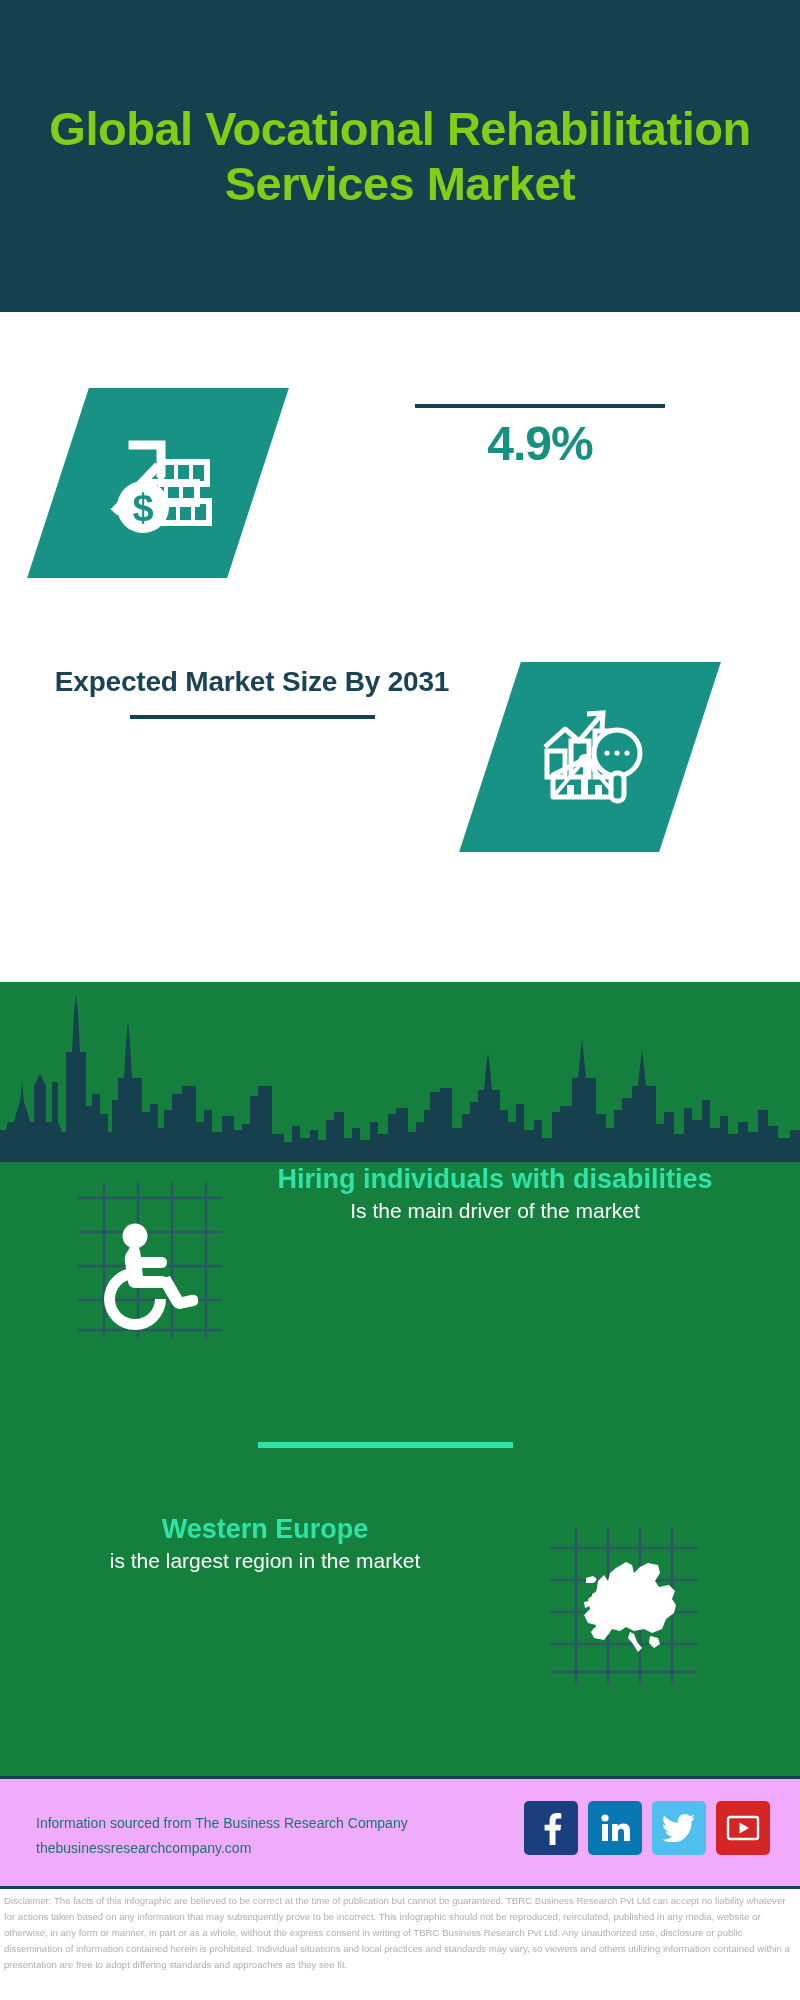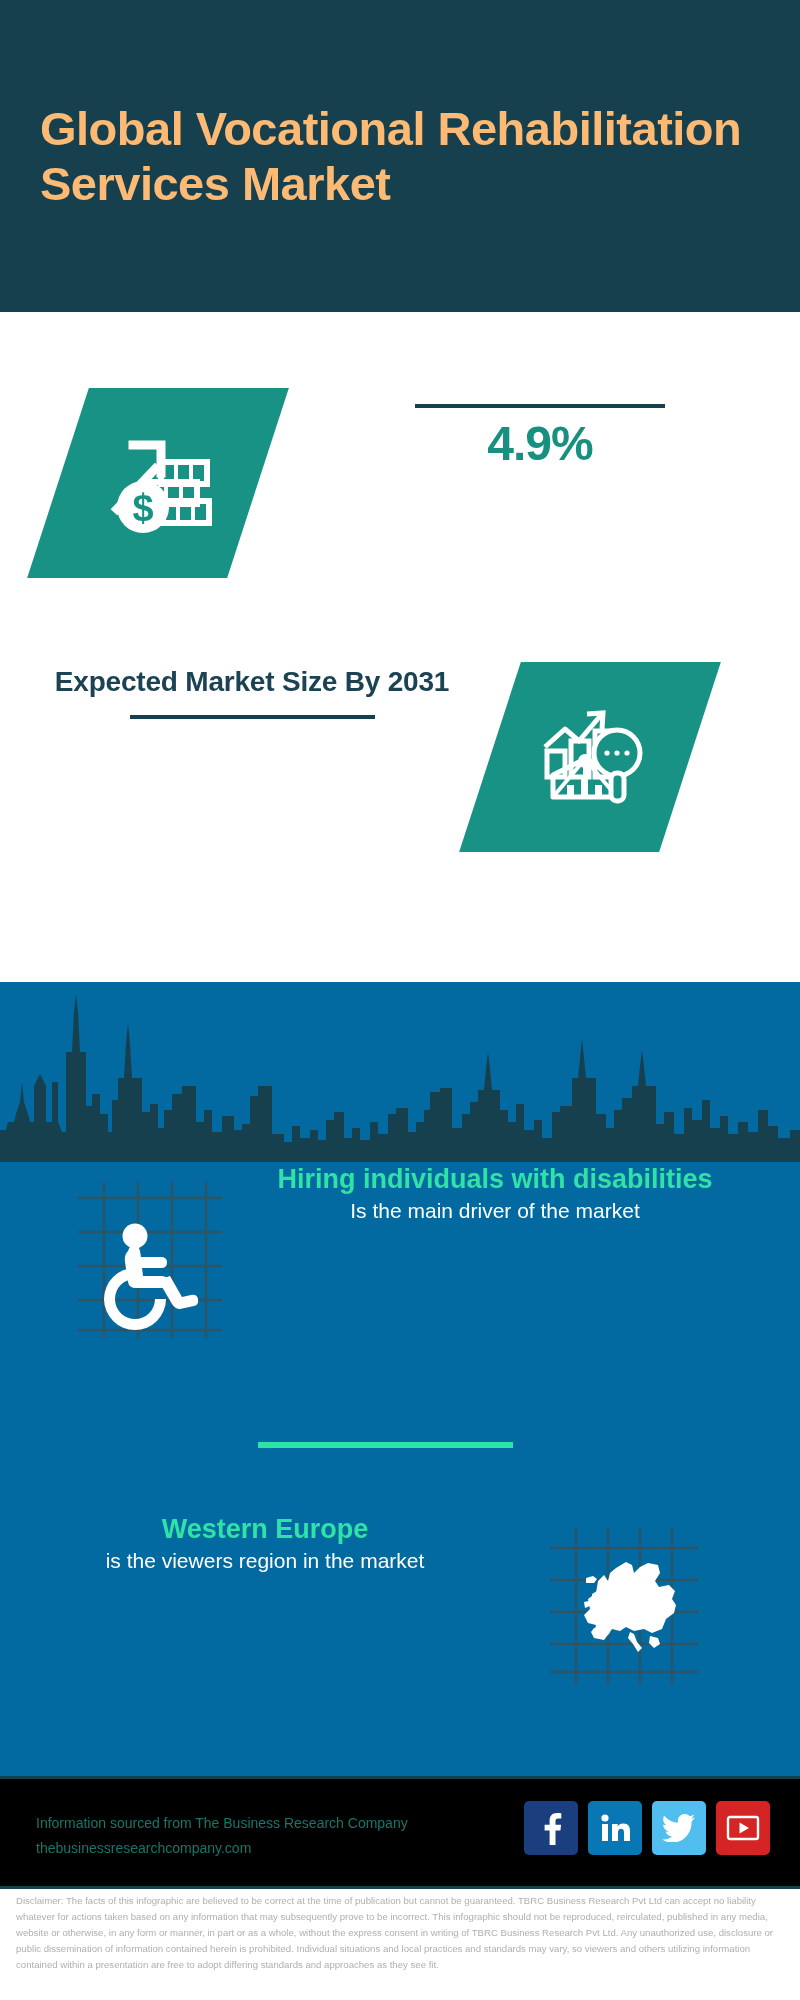--- a/index.html
+++ b/index.html
@@ -25,24 +25,25 @@
     left: 0; top: 0;
     width: 800px;
     height: 312px;
     background: #17404F;
     display: flex;
     align-items: center;
     justify-content: center;
     padding: 0 40px;
   }
   .header-title {
-    color: #fdba74;
+    color: #84cc16;
     font-size: 47px;
     line-height: 1.18;
     font-weight: bold;
+    text-align: center;
     letter-spacing: -0.5px;
     font-family: "Liberation Sans", sans-serif;
   }
 
   
   .stats-white {
     position: absolute;
     left: 0; top: 312px;
     width: 800px;
     height: 670px;
@@ -101,21 +102,21 @@
 
   .size-text { left: 52px; top: 352px; width: 400px; }
   .size-text .stat-rule { width: 245px; }
 
   
   .dark-section {
     position: absolute;
     left: 0; top: 982px;
     width: 800px;
     height: 794px;
-    background: #0369a1;
+    background: #15803d;
   }
   .skyline {
     position: absolute;
     left: 0; top: 0;
     width: 800px;
     height: 180px;
     display: block;
   }
 
   .grid-frame {
@@ -149,21 +150,21 @@
     height: 6px;
     background: #2EE3A5;
   }
 
   
   .footer {
     position: absolute;
     left: 0; top: 1776px;
     width: 800px;
     height: 112px;
-    background: #000000;
+    background: #f0abfc;
     border-top: 3px solid #17404F;
   }
   .footer-text {
     position: absolute;
     left: 36px; top: 32px;
     color: #17766A;
     font-size: 14px;
     line-height: 1.75;
   }
   .social-row {
@@ -181,21 +182,21 @@
   }
   .sc-fb { background: #1B3E7E; }
   .sc-li { background: #0A77B5; }
   .sc-tw { background: #50BEEE; }
   .sc-yt { background: #D52424; }
 
   .disclaimer {
     position: absolute;
     left: 0; top: 1893px;
     width: 800px;
-    padding: 0 16px;
+    padding: 0 4px;
     color: #AFAFAF;
     font-size: 9.6px;
     line-height: 1.68;
     text-align: left;
   }
   .bottom-rule {
     position: absolute;
     left: 0; top: 1886px;
     width: 800px;
     height: 3px;
@@ -323,21 +324,21 @@
       </svg>
     </div>
 
     <div class="fact-row" style="left:230px; top:180px; width:530px;">
       <div class="fact-title">Hiring individuals with disabilities</div>
       <div class="fact-body">Is the main driver of the market</div>
     </div>
 
     <div class="fact-row" style="left:40px; top:530px; width:450px;">
       <div class="fact-title">Western Europe</div>
-      <div class="fact-body">is the viewers region in the market</div>
+      <div class="fact-body">is the largest region in the market</div>
     </div>
 
     <div class="grid-frame" style="left:538px; top:538px;">
       <svg width="172" height="172" viewBox="0 0 172 172">
         <g stroke="#2c5665" stroke-width="2.4">
           <line x1="12" y1="28" x2="160" y2="28"></line>
           <line x1="12" y1="60" x2="160" y2="60"></line>
           <line x1="12" y1="92" x2="160" y2="92"></line>
           <line x1="12" y1="124" x2="160" y2="124"></line>
           <line x1="12" y1="152" x2="160" y2="152"></line>

